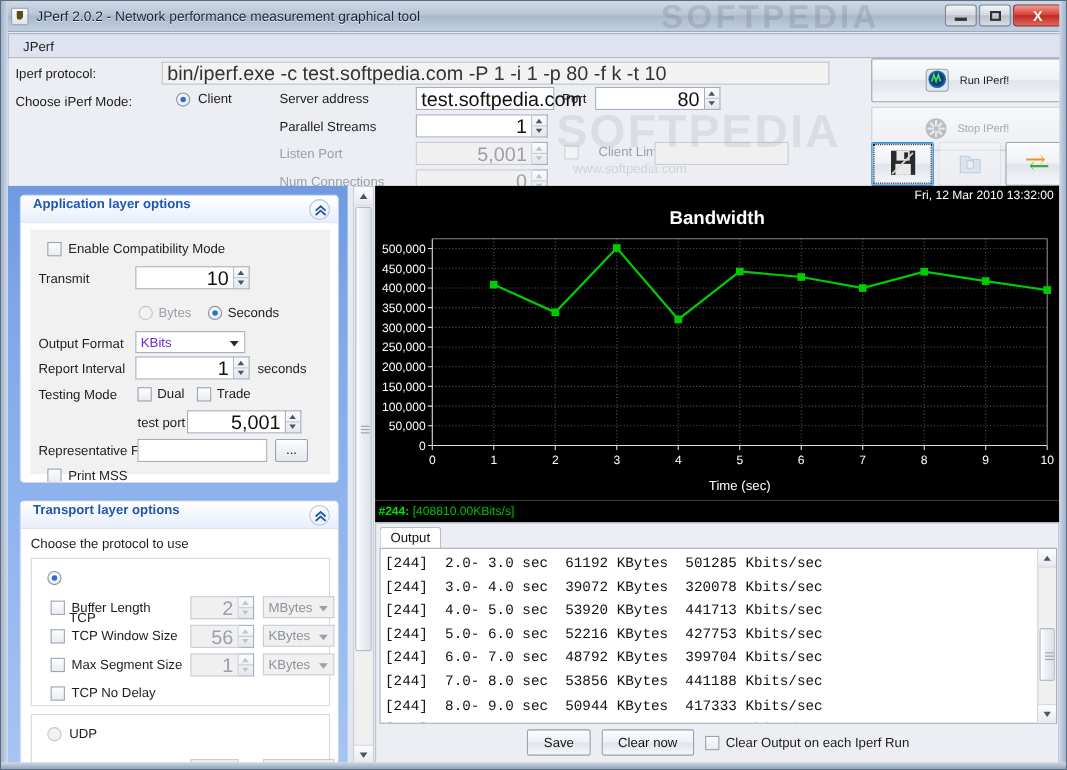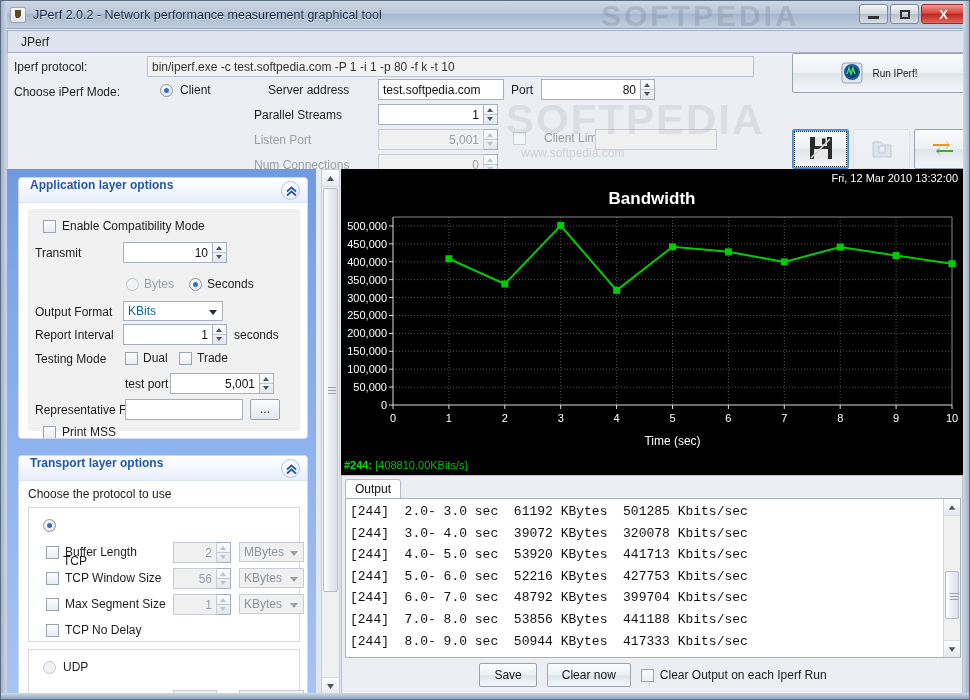--- a/index.html
+++ b/index.html
@@ -79,21 +79,21 @@
   
   #settings{
     position:absolute; left:6px; top:52px; width:958px; height:116px;
     background:#eceef3; border-left:1px solid #c3c9d6; border-right:1px solid #c3c9d6;
   }
   .lbl{ position:absolute; font-size:12px; color:#1d1d1d; white-space:nowrap; }
   .lbl.dim{ color:#9aa0a8; }
 
   .txtfield{
     position:absolute; background:#fff; border:1px solid #a6b0bd;
-    font-family:"Liberation Sans",sans-serif; font-size:12px; color:#111;
+    font-family:"Liberation Sans",sans-serif; font-size:18px; color:#111;
     padding:2px 4px; line-height:16px; height:21px;
   }
   .txtfield.dis{ background:#f0f0f0; color:#9aa0a8; border-color:#c8cdd4; }
   .txtfield.ro{ background:#f2f2f2; border:1px solid #bcc3cd; color:#333; }
   .num{ text-align:right; padding-right:4px;padding-left:11px; }
 
   .spin{ position:absolute; width:14px; border:1px solid #a6b0bd; border-left:none;
      background:linear-gradient(180deg,#fafbfc,#e4e8ee); height:21px; }
   .spin .up,.spin .dn{ height:9px; position:relative; }
   .spin .up::after{ content:""; position:absolute; left:3px; top:3px;
@@ -150,21 +150,21 @@
     position:absolute; right:7px; top:3px; width:19px; height:19px; border-radius:50%;
     background: radial-gradient(circle at 40% 30%,#ffffff,#e2eaf7);
     border:1px solid #b5c6e2; cursor:pointer;
   }
   .collapse svg{ position:absolute; left:3px; top:4px; }
   .task-body{ background:#fff; padding:6px 9px 8px 9px; position:relative; }
   .inner-box{ background:#f1f1f1; border:1px solid #efefef; position:relative; }
 
   .combo{
     position:absolute; background:#fff; border:1px solid #a6b0bd; height:20px;
-    font-size:12px; color:#0369a1; padding:2px 18px 2px 4px; line-height:15px;
+    font-size:12px; color:#6d28d9; padding:2px 18px 2px 4px; line-height:15px;
   }
   .combo::after{
     content:""; position:absolute; right:5px; top:8px;
     border-left:4px solid transparent; border-right:4px solid transparent; border-top:5px solid #27292c;
   }
   .combo.dis{ background:#f0f0f0; color:#8d939b; border-color:#c8cdd4; }
   .combo.dis::after{ border-top-color:#9aa0a8; }
   .dotbtn{
     position:absolute; width:30px; height:21px; border:1px solid #9aa3b0; border-radius:2px;
     background: linear-gradient(180deg,#fbfcfd,#e4e8ee);
@@ -274,21 +274,21 @@
     <div class="txtfield ro" style="left:139px; top:3px; width:607px;">bin/iperf.exe -c test.softpedia.com -P 1 -i 1 -p 80 -f k -t 10</div>
 
     <div class="lbl" style="left:6px;  top:32px;">Choose iPerf Mode:</div>
 
     <div class="radio on" style="left:152px; top:31px;"></div>
     <div class="lbl" style="left:172px; top:30px;">Client</div>
 
     <div class="radio dis" style="left:152px; top:130px;"></div>
     <div class="lbl dim" style="left:172px; top:129px;">Server</div>
 
-    <div class="lbl" style="left:260px; top:30px;">Server address</div>
+    <div class="lbl" style="left:246px; top:30px;">Server address</div>
     <div class="txtfield" style="left:370px; top:26px; width:126px;">test.softpedia.com</div>
 
     <div class="lbl" style="left:503px; top:30px;">Port</div>
     <div class="txtfield num" style="left:533px; top:26px; width:100px;">80</div>
     <div class="spin" style="left:633px; top:26px;">
         <div class="up"></div>
         <div class="mid"></div>
         <div class="dn"></div>
       </div>
 
@@ -325,20 +325,38 @@
         <svg width="24" height="24" viewBox="0 0 24 24">
           <rect x="2" y="2" width="20" height="20" rx="3" fill="#dfe6ee" stroke="#9aa3b0"></rect>
           <circle cx="12" cy="11" r="8" fill="#1e5fa8"></circle>
           <circle cx="12" cy="11" r="6.2" fill="#0f3f77"></circle>
           <path d="M7 13 L9 7 L11 13 L13 7 L15 13" fill="none" stroke="#46e05a" stroke-width="1.5"></path>
         </svg>
       </span>
       <span>Run IPerf!</span>
     </div>
 
+    <div class="bigbtn dis" style="left:784px; top:44px; width:174px; height:40px;">
+      <span style="width:22px;height:22px;display:inline-block;">
+        <svg width="22" height="22" viewBox="0 0 22 22">
+          <circle cx="11" cy="11" r="9.5" fill="#b9bcc0"></circle>
+          <g stroke="#e9eaec" stroke-width="2.1" stroke-linecap="round">
+            <line x1="11" y1="4" x2="11" y2="8"></line>
+              <line x1="11" y1="14" x2="11" y2="18"></line>
+            <line x1="4" y1="11" x2="8" y2="11"></line>
+              <line x1="14" y1="11" x2="18" y2="11"></line>
+            <line x1="6.2" y1="6.2" x2="8.8" y2="8.8"></line>
+              <line x1="13.2" y1="13.2" x2="15.8" y2="15.8"></line>
+            <line x1="15.8" y1="6.2" x2="13.2" y2="8.8"></line>
+              <line x1="8.8" y1="13.2" x2="6.2" y2="15.8"></line>
+          </g>
+        </svg>
+      </span>
+      <span>Stop IPerf!</span>
+    </div>
 
     <div class="iconbtn focus" style="left:784px; top:76px;">
       <span>
         <svg width="26" height="26" viewBox="0 0 26 26">
           <rect x="2" y="2" width="22" height="22" fill="#2a2a2a"></rect>
           <rect x="7" y="2" width="12" height="9" fill="#e9e9e9"></rect>
           <rect x="14" y="3.5" width="3.5" height="6" fill="#2a2a2a"></rect>
           <rect x="6" y="14" width="14" height="10" fill="#e9e9e9"></rect>
           <line x1="3" y1="23" x2="22" y2="4" stroke="#d8d8d8" stroke-width="1.6"></line>
         </svg>

